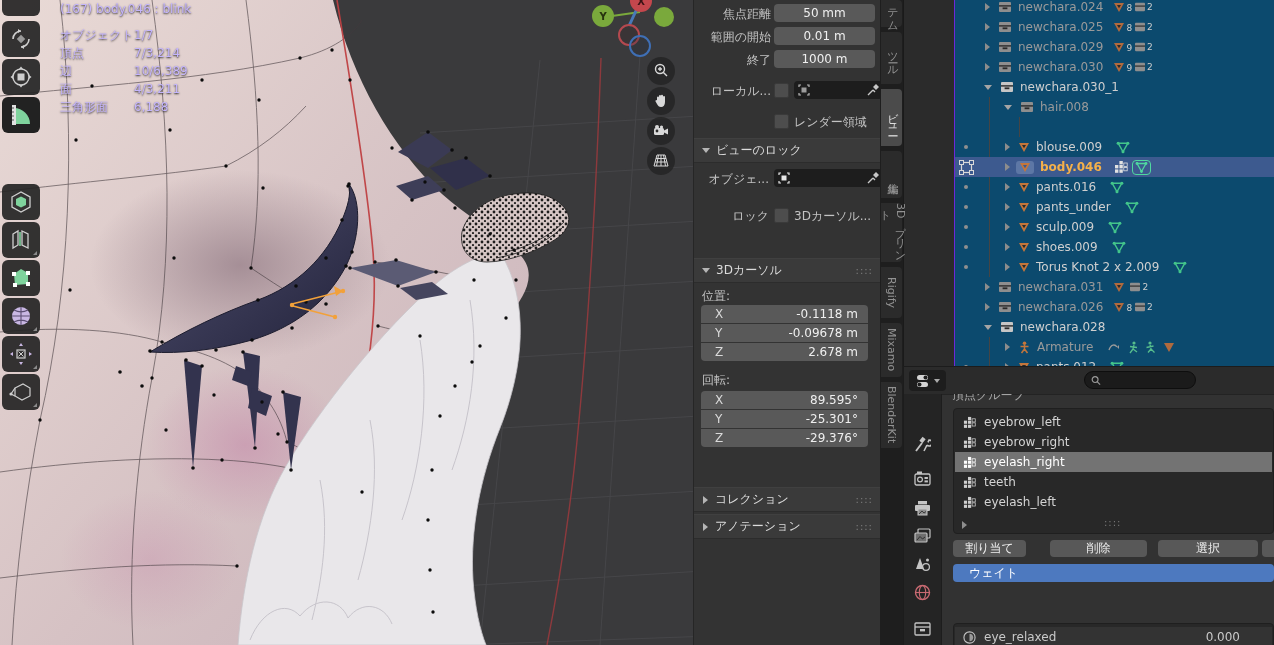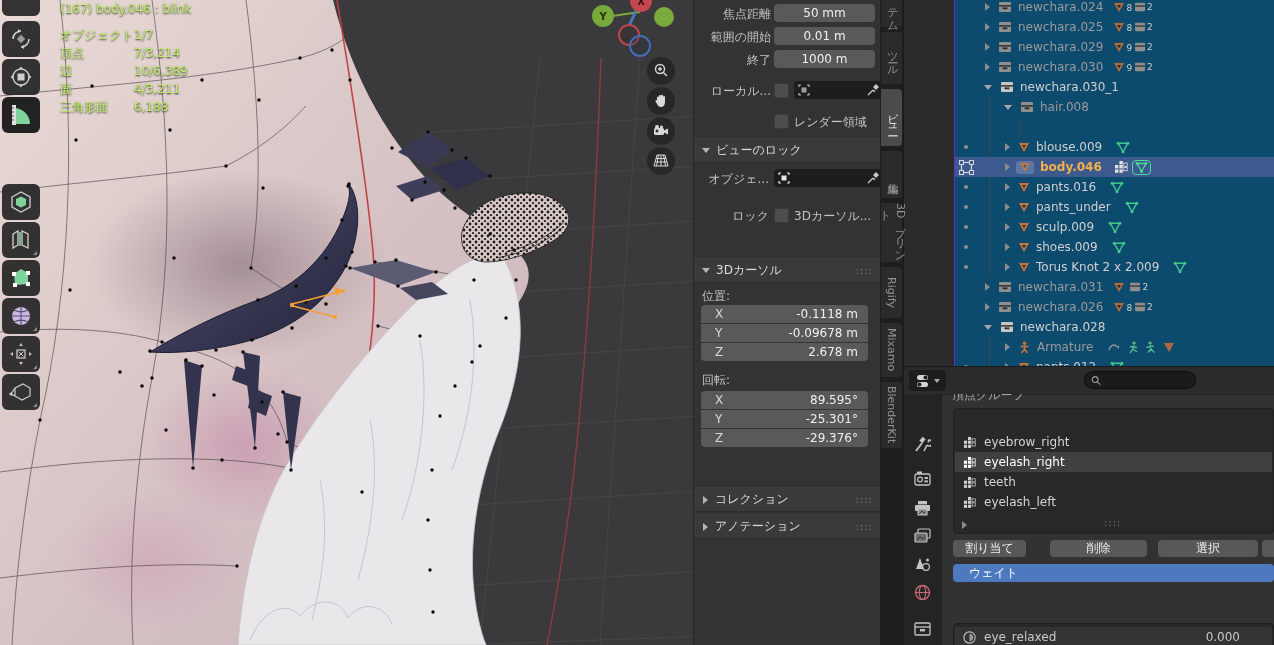--- a/index.html
+++ b/index.html
@@ -2,21 +2,21 @@
 <html><head>
 <meta charset="utf-8">
 <style>
   html,body{margin:0;padding:0;background:#141414}
   #app{position:relative;width:1274px;height:645px;overflow:hidden;
        font-family:"DejaVu Sans",sans-serif;font-size:12px;color:#c8c8c8;background:#2b2b2b}
   .abs{position:absolute}
   
   #viewport{left:0;top:0;width:880px;height:645px;overflow:hidden}
   #vp-svg{position:absolute;left:0;top:0}
-  .stats{left:60px;top:0;color:#bef264;text-shadow:0 1px 2px rgba(0,0,0,.85);line-height:18px}
+  .stats{left:60px;top:0;color:#c4b5fd;text-shadow:0 1px 2px rgba(0,0,0,.85);line-height:18px}
   .stats .hdr{font-size:12px;margin-bottom:8px}
   .stats .srow{display:flex}
   .stats .sl{width:74px}
   .stats .sv{white-space:nowrap}
   
   .tbtn{left:2px;width:38px;height:36px;background:rgba(36,36,36,.92);border-radius:6px;
         display:flex;align-items:center;justify-content:center}
   .tbtn .sub{position:absolute;right:3px;bottom:3px;width:0;height:0;
         border-left:4px solid transparent;border-bottom:4px solid #8a8a8a}
   
@@ -76,21 +76,21 @@
   .searchbox{position:absolute;left:180px;top:4px;width:112px;height:18px;background:#1b1b1b;border:1px solid #0e0e0e;
           border-radius:9px;display:flex;align-items:center;padding:0 6px;box-sizing:border-box}
   .searchbox input{background:transparent;border:none;outline:none;color:#ddd;width:80px;font-size:11px}
   #ptabs{position:absolute;left:0;top:27px;width:37px;height:252px;background:#242424;border-right:1px solid #1d1d1d}
   .ptab{position:absolute;left:6px;width:24px;height:24px;display:flex;align-items:center;justify-content:center}
   .clipped-head{position:absolute;left:48px;top:27px;height:7px;overflow:hidden;color:#cfcfcf;opacity:.75}
   .clipped-head span{display:block;transform:translateY(-7px)}
   .vglist{position:absolute;left:49px;top:41px;width:321px;height:126px;background:#282828;
           border:1px solid #1f1f1f;border-radius:4px;box-sizing:border-box}
   .vgrow{position:absolute;left:1px;width:317px;height:20px;display:flex;align-items:center;color:#d4d4d4}
-  .vgrow.active{background:#404040}
+  .vgrow.active{background:#737373}
   .vgrow .nm{margin-left:8px}
   .vggrip{position:absolute;left:0;bottom:2px;width:100%;height:14px;color:#888}
   .vggrip .ar{position:absolute;left:8px;top:4px;width:0;height:0;border-top:4px solid transparent;
           border-bottom:4px solid transparent;border-left:5px solid #8d8d8d}
   .vggrip .gd{position:absolute;left:150px;top:0;letter-spacing:1px;font-size:10px;color:#777}
   .pbtn{position:absolute;top:173px;height:17px;background:#585858;border-radius:4px;color:#f0f0f0;
         display:flex;align-items:center;justify-content:center;font-size:12px}
   .weightbar{position:absolute;left:49px;top:197px;width:321px;height:18px;background:#4d79bf;border-radius:4px;
         color:#fff;display:flex;align-items:center;padding-left:16px;box-sizing:border-box}
   .skhead{position:absolute;left:42px;top:228px;width:329px;height:22px;display:flex;align-items:center;color:#dcdcdc}
@@ -961,20 +961,32 @@
         </svg>
       </div>
 
     </div>
 
     <div class="clipped-head">
       <span>頂点グループ</span>
     </div>
 
     <div class="vglist">
+      <div class="vgrow" style="top:3px">
+        <svg width="13" height="13" viewBox="0 0 14 14" style="margin-left:8px">
+            <rect x="1" y="5" width="3.4" height="3.4" fill="#cfcfcf"></rect>
+            <rect x="1" y="9.4" width="3.4" height="3.4" fill="#cfcfcf"></rect>
+            <rect x="5.4" y="1" width="3.4" height="3.4" fill="#cfcfcf"></rect>
+            <rect x="5.4" y="5" width="3.4" height="3.4" fill="#cfcfcf"></rect>
+            <rect x="5.4" y="9.4" width="3.4" height="3.4" fill="#cfcfcf"></rect>
+            <rect x="9.8" y="3" width="3.4" height="3.4" fill="none" stroke="#cfcfcf" stroke-width=".8"></rect>
+            <rect x="9.8" y="7.4" width="3.4" height="3.4" fill="none" stroke="#cfcfcf" stroke-width=".8"></rect>
+          </svg>
+        <span class="nm">eyebrow_left</span>
+      </div>
       <div class="vgrow" style="top:23px">
         <svg width="13" height="13" viewBox="0 0 14 14" style="margin-left:8px">
             <rect x="1" y="5" width="3.4" height="3.4" fill="#cfcfcf"></rect>
             <rect x="1" y="9.4" width="3.4" height="3.4" fill="#cfcfcf"></rect>
             <rect x="5.4" y="1" width="3.4" height="3.4" fill="#cfcfcf"></rect>
             <rect x="5.4" y="5" width="3.4" height="3.4" fill="#cfcfcf"></rect>
             <rect x="5.4" y="9.4" width="3.4" height="3.4" fill="#cfcfcf"></rect>
             <rect x="9.8" y="3" width="3.4" height="3.4" fill="none" stroke="#cfcfcf" stroke-width=".8"></rect>
             <rect x="9.8" y="7.4" width="3.4" height="3.4" fill="none" stroke="#cfcfcf" stroke-width=".8"></rect>
           </svg>

